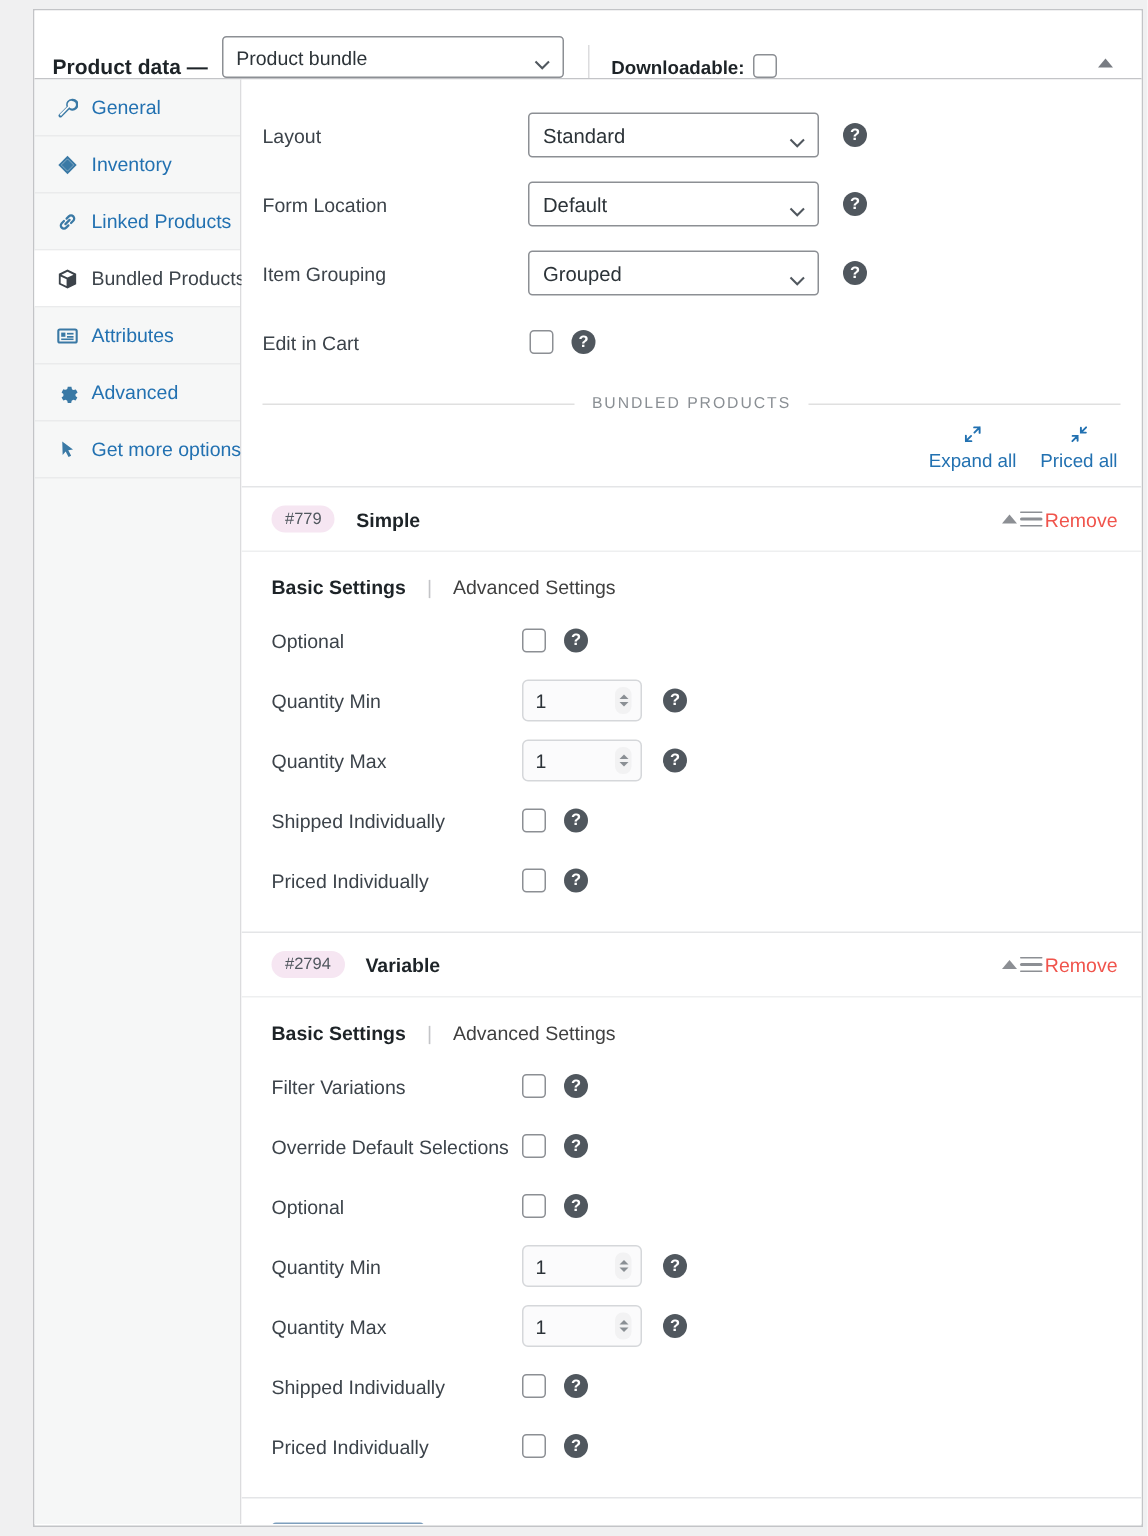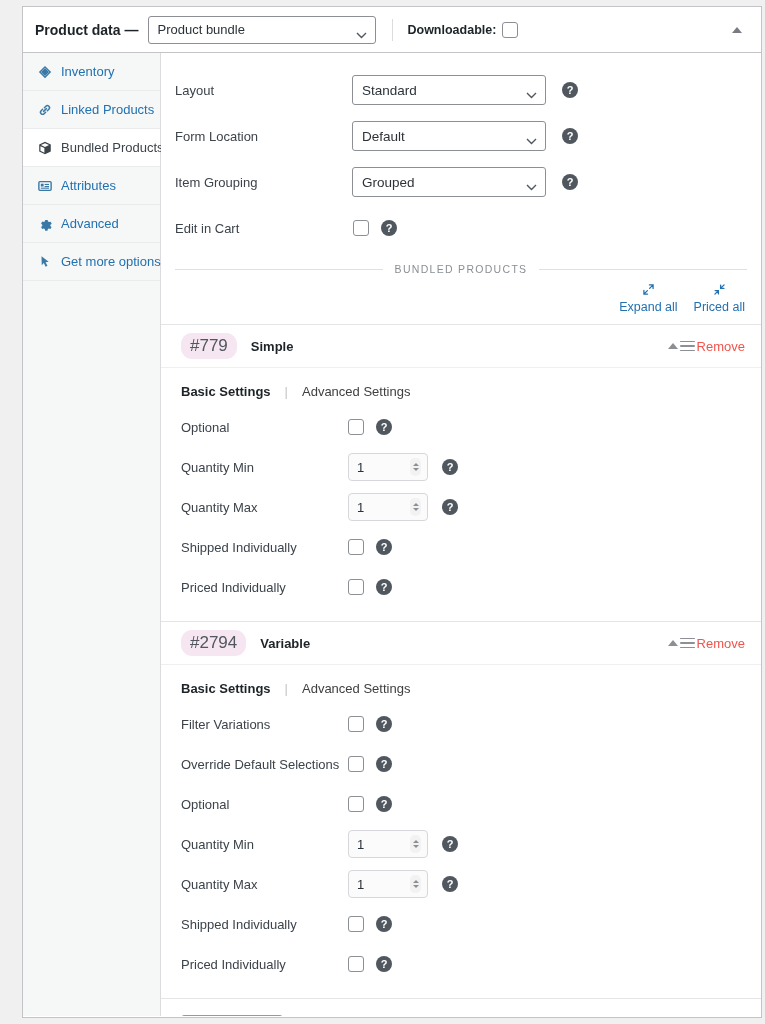--- a/index.html
+++ b/index.html
@@ -20,21 +20,21 @@
     background: #fff;
     border: 1px solid #c3c4c7;
     border-top: 1px solid #c3c4c7;
   }
 
   
   .panel-header {
     height: 46px;
     border-bottom: 1px solid #c3c4c7;
     display: flex;
-    align-items: center;
+    align-items: flex-end;
     padding: 0 14px 0 12px;
     background: #fff;
   }
   .panel-title {
     font-size: 14px;
     font-weight: bold;
     color: #1d2327;
     white-space: nowrap;
     margin-right: 10px;
   }
@@ -185,21 +185,21 @@
   .bp-head {
     display: flex; align-items: center;
     height: 43px;
     padding: 0 16px 0 20px;
     border-bottom: 1px solid #eeeff0;
   }
   .pill {
     background: #f6e6f2;
     color: #50575e;
     border-radius: 11px;
-    font-size: 17px;
+    font-size: 11px;
     padding: 3px 9px;
     margin-right: 14px;
     white-space: nowrap;
   }
   .bp-title { font-size: 13px; font-weight: bold; color: #1d2327; }
   .bp-actions { margin-left: auto; display: flex; align-items: center; gap: 2px; }
   .caret-up {
     width: 0; height: 0;
     border-left: 5px solid transparent;
     border-right: 5px solid transparent;
@@ -298,20 +298,28 @@
 
     <span class="collapse-toggle">
       <span class="tri-up"></span>
     </span>
   </div>
 
   <div class="panel-body">
 
     <div class="sidebar">
 
+      <div class="side-item">
+        <span class="side-ico">
+          <svg width="14" height="14" viewBox="0 0 16 16">
+              <path fill="#3a79a5" d="M11.5 1a4.5 4.5 0 00-4.2 6.1L1.6 12.8a1.4 1.4 0 102 2l5.7-5.7A4.5 4.5 0 1011.5 1zm0 1.6a2.9 2.9 0 11-2.1 4.9L3 14l-1-1 6.4-6.4a2.9 2.9 0 013.1-4z"></path>
+            </svg>
+        </span>
+        <span>General</span>
+      </div>
 
       <div class="side-item">
         <span class="side-ico">
           <svg width="14" height="14" viewBox="0 0 16 16">
               <path fill="#3a79a5" d="M8 1L1 8l7 7 7-7-7-7zm0 2.2L12.8 8 8 12.8 3.2 8 8 3.2z"></path>
               <path fill="#3a79a5" d="M8 3.4L12.6 8 8 12.6 3.4 8z"></path>
             </svg>
         </span>
         <span>Inventory</span>
       </div>

